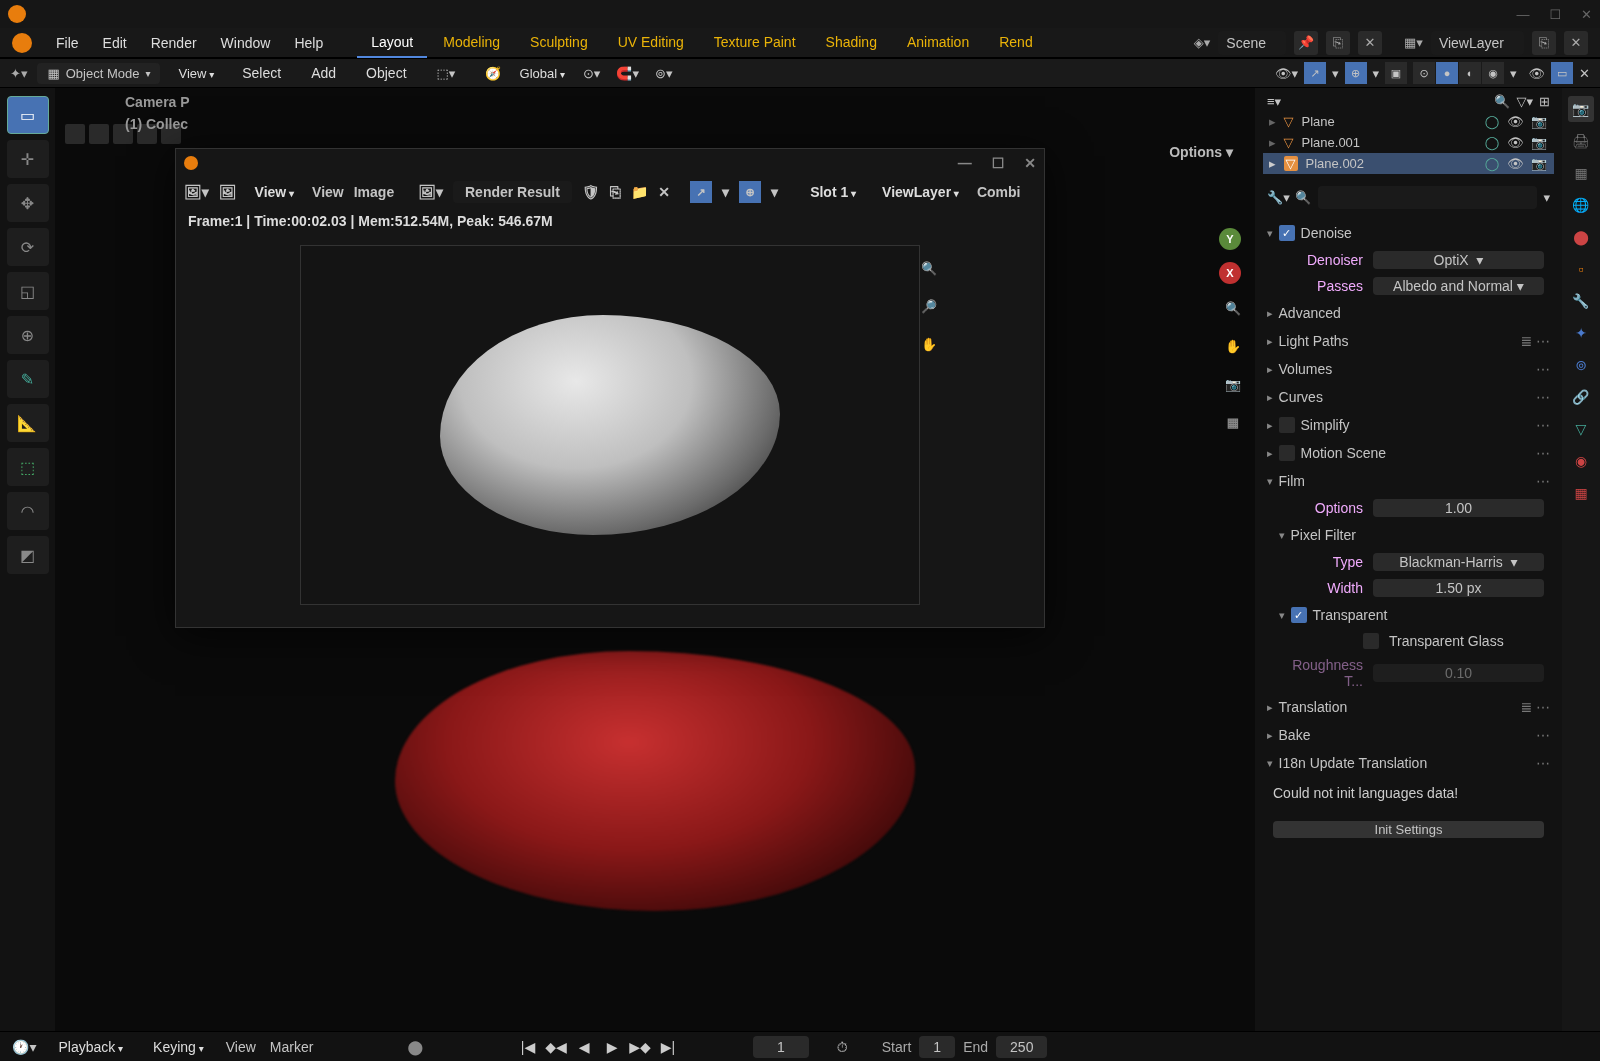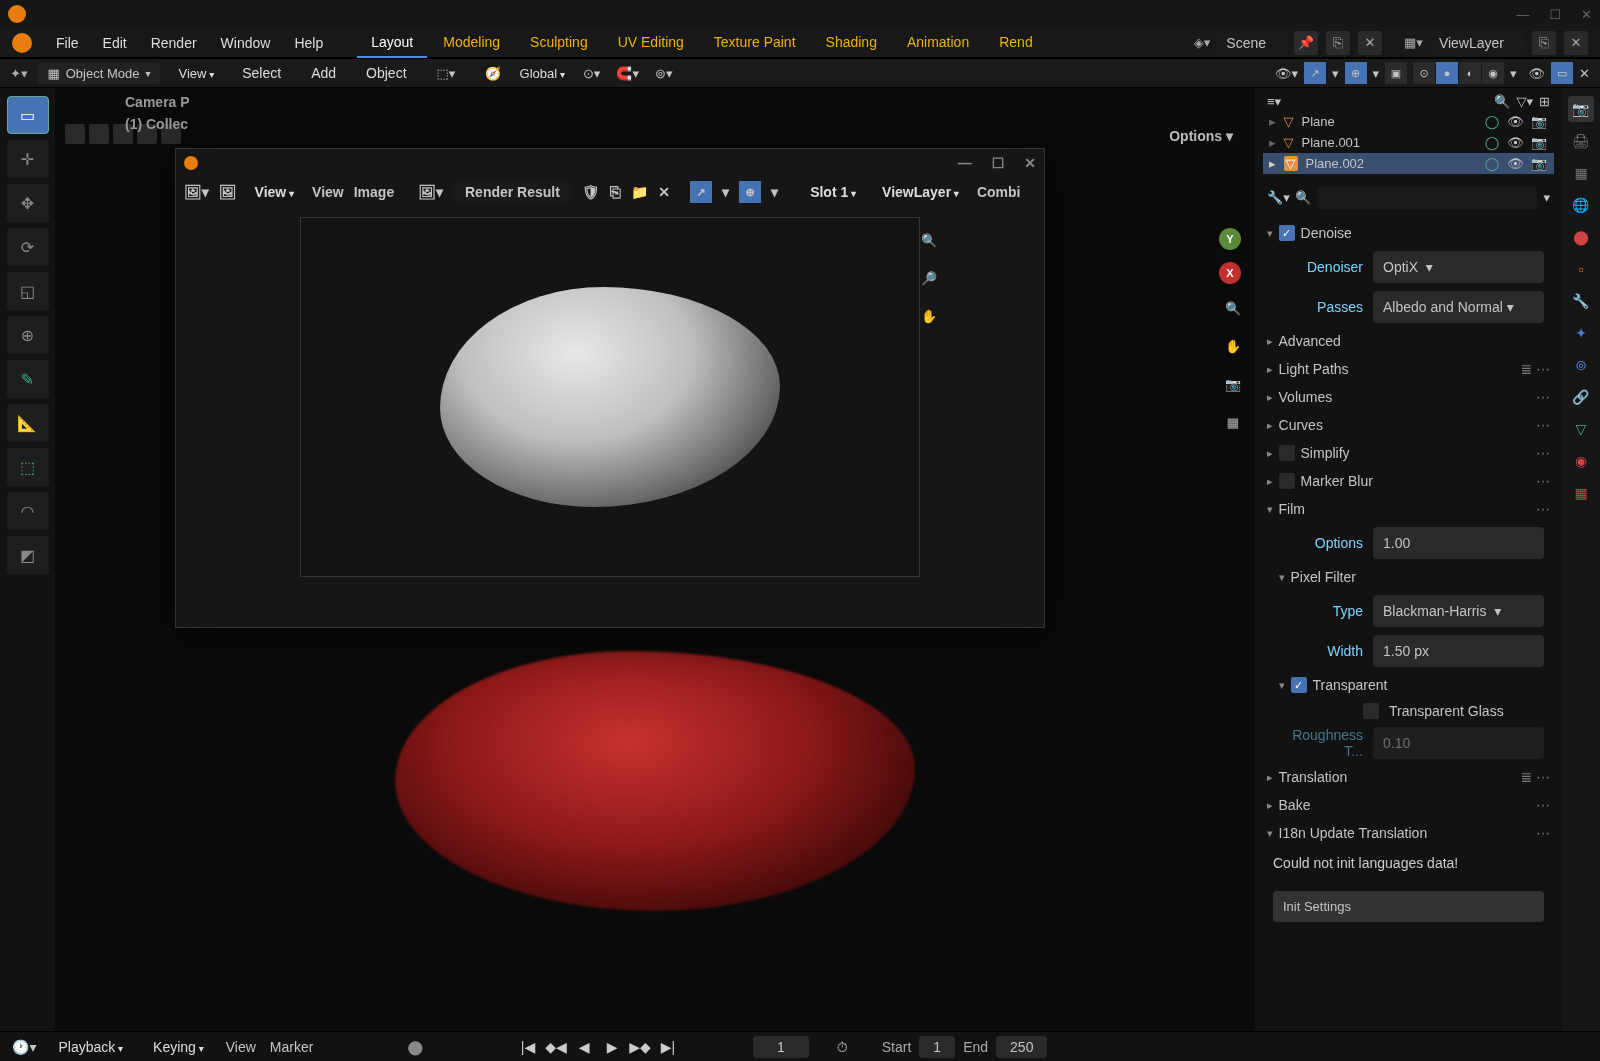--- a/index.html
+++ b/index.html
@@ -23,42 +23,42 @@
 .toggle-group { display: flex; gap: 1px; }
 .toggle-btn { width: 22px; height: 22px; background: #2a2a2a; display: flex; align-items: center; justify-content: center; cursor: pointer; font-size: 11px; }
 .toggle-btn.active { background: #4772b3; }
 .main-area { display: flex; height: calc(100% - 118px); }
 .left-toolbar { width: 55px; background: #121212; padding: 8px 0; display: flex; flex-direction: column; align-items: center; gap: 6px; }
 .tool-btn { width: 42px; height: 38px; background: #1e1e1e; border-radius: 4px; display: flex; align-items: center; justify-content: center; cursor: pointer; color: #888; font-size: 16px; }
 .tool-btn.active { background: #4772b3; color: #fff; border: 1px solid #6a9; }
 .viewport-area { flex: 1; background: #0a0a0a; position: relative; font-weight: bold; }
 .cam-label { position: absolute; top: 6px; left: 70px; font-size: 14px; color: #999; }
 .coll-label { position: absolute; top: 28px; left: 70px; font-size: 14px; color: #999; }
-.options-dd { position: absolute; top: 36px; right: 10px; padding: 4px 12px; color: #bbb; font-size: 14px; cursor: pointer; text-align: center; }
+.options-dd { position: absolute; top: 52px; right: 10px; padding: 4px 12px; color: #bbb; font-size: 14px; cursor: pointer; text-align: center; }
 .render-window { position: absolute; top: 60px; left: 120px; width: 870px; height: 480px; background: #161616; border: 1px solid #333; box-shadow: 0 8px 40px rgba(0,0,0,0.7); }
 .render-titlebar { height: 28px; display: flex; align-items: center; padding: 0 8px; }
 .render-win-ctrl { margin-left: auto; display: flex; gap: 20px; color: #888; font-size: 14px; }
 .render-header { height: 30px; display: flex; align-items: center; padding: 0 8px; gap: 10px; font-size: 14px; }
 .render-info { padding: 6px 12px; font-size: 14px; color: #ddd; }
 .render-canvas { margin: 10px auto; width: 620px; height: 360px; background: #141414; border: 1px solid #333; position: relative; display: flex; align-items: center; justify-content: center; }
 .render-blob { width: 340px; height: 220px; background: radial-gradient(ellipse at 40% 30%, #e8e8e8, #bfbfbf 40%, #6a6a6a 70%, #1a1a1a 95%); border-radius: 48% 52% 55% 45% / 55% 45% 55% 45%; filter: blur(0.5px); }
 .viewport-model { position: absolute; bottom: 120px; left: 50%; transform: translateX(-50%); width: 520px; height: 260px; background: radial-gradient(ellipse at 45% 35%, #c73030, #8a1818 45%, #3a0808 80%, transparent 100%); border-radius: 45% 55% 50% 50% / 50% 45% 55% 50%; filter: blur(1px); }
 .right-panel { width: 345px; background: #121212; display: flex; }
 .right-tabs { width: 38px; background: #161616; display: flex; flex-direction: column; padding-top: 8px; gap: 6px; align-items: center; }
 .prop-tab { width: 26px; height: 26px; display: flex; align-items: center; justify-content: center; cursor: pointer; color: #777; border-radius: 3px; font-size: 14px; }
 .prop-tab.active { background: #333; color: #fff; }
 .right-content { flex: 1; background: #121212; overflow-y: auto; padding: 4px 8px; }
 .outliner-item { display: flex; align-items: center; padding: 3px 6px; gap: 8px; font-size: 13px; }
 .outliner-item.selected { background: #3a4f6f; }
 .prop-panel { padding: 6px 0; }
 .p-head { display: flex; align-items: center; padding: 6px 4px; cursor: pointer; gap: 6px; font-size: 14px; }
 .p-head .chev { color: #888; font-size: 11px; }
 .p-row { display: flex; align-items: center; padding: 4px 10px; gap: 10px; font-size: 14px; }
-.p-label { flex: 0 0 90px; text-align: right; color: #7dd3fc; }
-.p-value { flex: 1; background: #2a2a2a; padding: 8px 10px; border-radius: 4px; }
+.p-label { flex: 0 0 90px; text-align: right; color: #f0abfc; }
+.p-value { flex: 1; background: #2a2a2a; padding: 1px 10px; border-radius: 4px; text-align: center; }
 .p-check { width: 16px; height: 16px; background: #4772b3; display: flex; align-items: center; justify-content: center; color: #fff; font-size: 11px; border-radius: 2px; }
 .p-check.off { background: #2a2a2a; color: transparent; }
 .err-msg { padding: 8px 10px; color: #ccc; font-size: 14px; }
 .timeline { height: 60px; background: #121212; border-top: 1px solid #000; }
 .tl-header { height: 30px; display: flex; align-items: center; padding: 0 12px; gap: 14px; font-size: 14px; }
 .tl-transport { display: flex; gap: 6px; margin-left: 80px; }
 .tl-btn { width: 22px; height: 22px; display: flex; align-items: center; justify-content: center; cursor: pointer; color: #ccc; }
 .tl-frame-field { background: #2a2a2a; padding: 3px 24px; border-radius: 4px; text-align: center; margin-left: 60px; }
 .tl-range { display: flex; gap: 8px; margin-left: 20px; align-items: center; }
 .tl-range-field { background: #2a2a2a; padding: 3px 14px; border-radius: 4px; }
@@ -209,20 +209,21 @@
         <span>📁</span>
         <span>✕</span>
         <div class="toggle-btn active" style="margin-left:10px">↗</div>
         <span>▾</span>
         <div class="toggle-btn active">⊕</div>
         <span>▾</span>
         <span class="dropdown" style="margin-left:14px">Slot 1</span>
         <span class="dropdown">ViewLayer</span>
         <span>Combi</span>
       </div>
+      <div class="render-info">Frame:1 | Time:00:02.03 | Mem:512.54M, Peak: 546.67M</div>
       <div class="render-canvas">
         <div class="render-blob"></div>
         <div style="position:absolute;right:-24px;top:8px;display:flex;flex-direction:column;gap:10px">
           <div class="vw-icon">🔍</div>
           <div class="vw-icon">🔎</div>
           <div class="vw-icon">✋</div>
         </div>
       </div>
     </div>
   </div>
@@ -307,21 +308,21 @@
           </div>
         <div class="p-head">
             <span class="chev">▸</span>
             <span class="p-check off">✓</span>
             <span>Simplify</span>
             <span style="margin-left:auto;color:#777">⋯</span>
           </div>
         <div class="p-head">
             <span class="chev">▸</span>
             <span class="p-check off">✓</span>
-            <span>Marker Blur</span>
+            <span>Motion Scene</span>
             <span style="margin-left:auto;color:#777">⋯</span>
           </div>
 
         <div class="p-head">
             <span class="chev">▾</span>
             <span>Film</span>
             <span style="margin-left:auto;color:#777">⋯</span>
           </div>
         <div class="p-row">
           <span class="p-label">Options</span>

